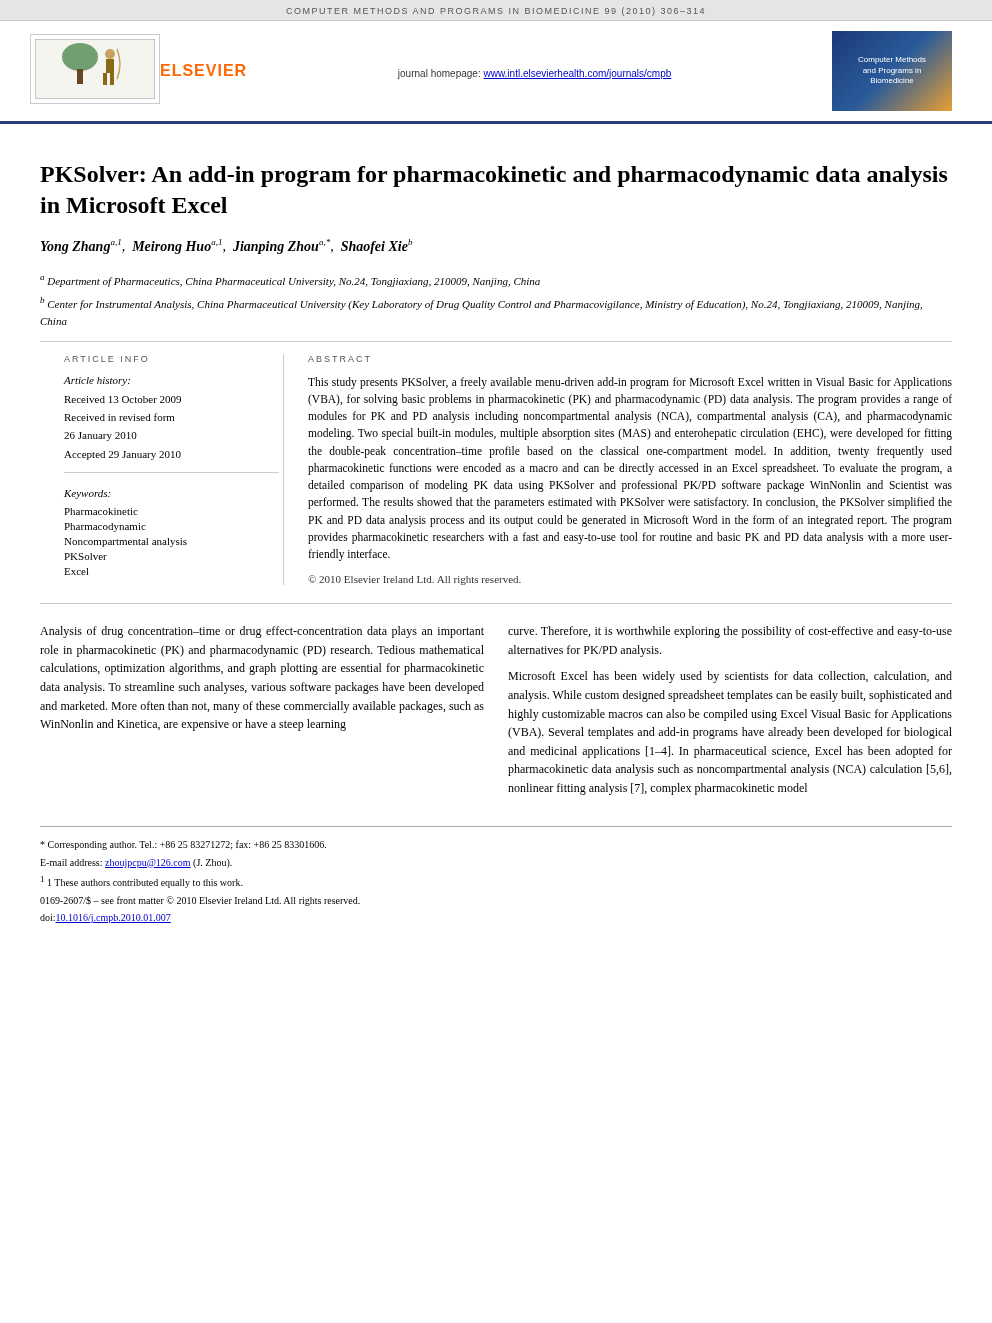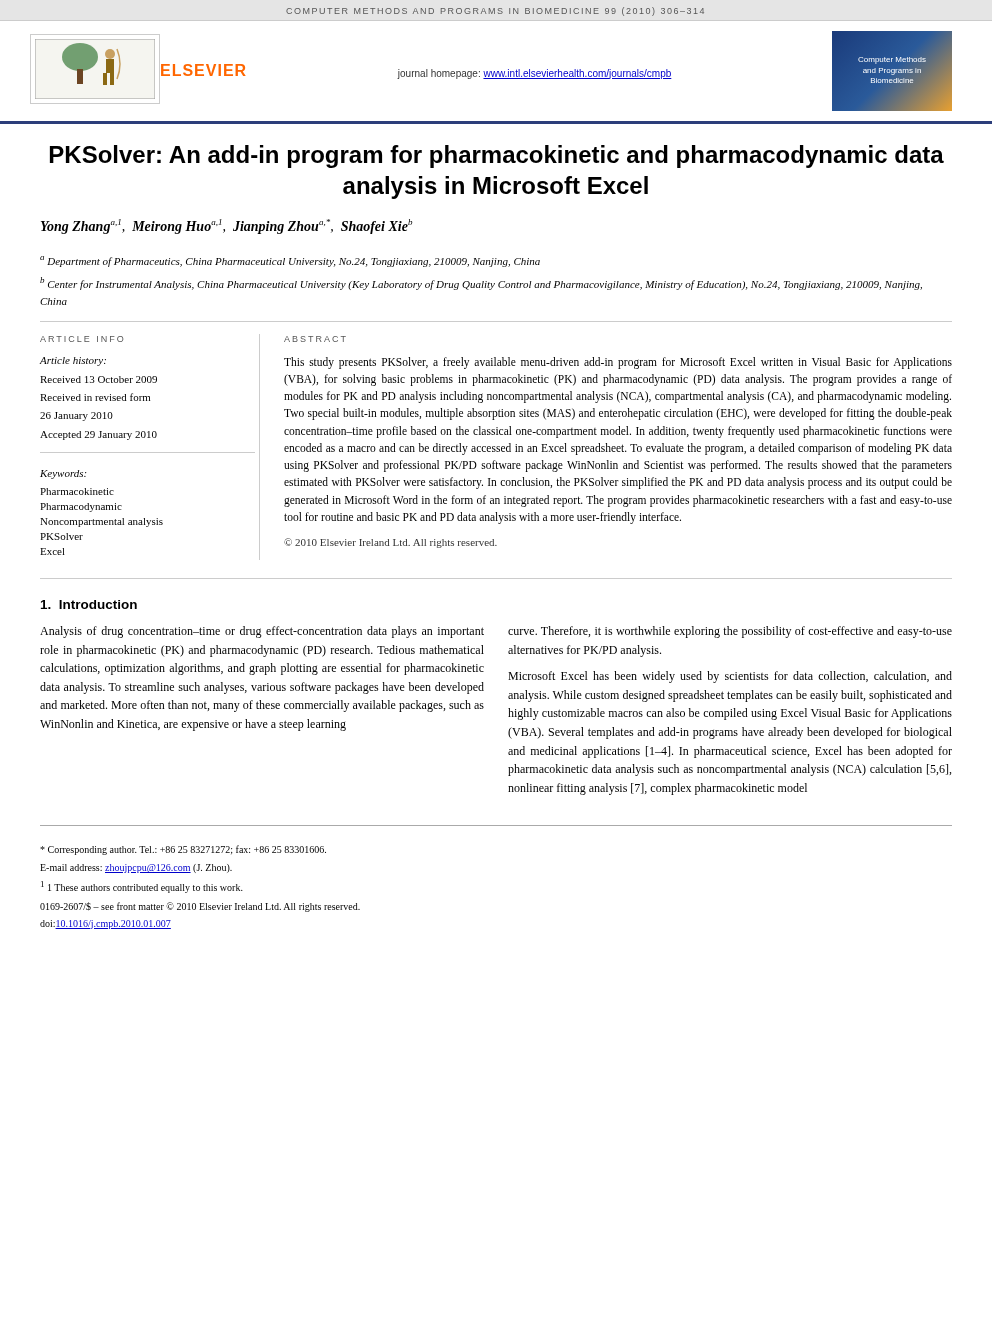--- a/index.html
+++ b/index.html
@@ -99,26 +99,25 @@
 
     
     .main-content {
       padding: 15px 40px 20px 40px;
     }
 
     
     .article-title {
       font-size: 24px;
       font-weight: bold;
-      font-family: Liberation Sans, sans-serif;
+      font-family: Liberation Serif, serif;
       color: #000;
       line-height: 1.3;
       margin-bottom: 14px;
-      margin-top: 0;
-      text-align: center;
+      margin-top: 20px;
     }
 
     
     .authors {
       font-size: 14px;
       font-style: italic;
       margin-bottom: 12px;
       line-height: 1.6;
     }
 
@@ -154,20 +153,21 @@
       display: flex;
       gap: 24px;
       margin-top: 12px;
     }
 
     .left-col {
       width: 220px;
       flex-shrink: 0;
       border-right: 1px solid #ccc;
       padding-right: 4px;
+      margin-left: 24px;
     }
 
     .right-col {
       flex: 1;
     }
 
     
     .section-heading {
       font-family: Arial, sans-serif;
       font-size: 9px;
@@ -252,21 +252,21 @@
       font-size: 12px;
       line-height: 1.55;
       text-align: justify;
       margin-bottom: 8px;
     }
 
     
     .footer-notes {
       border-top: 1px solid #aaa;
       margin-top: 20px;
-      padding-top: 16px;
+      padding-top: 10px;
     }
 
     .footer-note {
       font-size: 10px;
       line-height: 1.5;
       margin-bottom: 3px;
     }
 
     .footnote-ref {
       color: #0000cc;
@@ -384,24 +384,20 @@
       <div class="section-heading">Abstract</div>
       <div class="abstract-text">This study presents PKSolver, a freely available menu-driven add-in program for Microsoft Excel written in Visual Basic for Applications (VBA), for solving basic problems in pharmacokinetic (PK) and pharmacodynamic (PD) data analysis. The program provides a range of modules for PK and PD analysis including noncompartmental analysis (NCA), compartmental analysis (CA), and pharmacodynamic modeling. Two special built-in modules, multiple absorption sites (MAS) and enterohepatic circulation (EHC), were developed for fitting the double-peak concentration–time profile based on the classical one-compartment model. In addition, twenty frequently used pharmacokinetic functions were encoded as a macro and can be directly accessed in an Excel spreadsheet. To evaluate the program, a detailed comparison of modeling PK data using PKSolver and professional PK/PD software package WinNonlin and Scientist was performed. The results showed that the parameters estimated with PKSolver were satisfactory. In conclusion, the PKSolver simplified the PK and PD data analysis process and its output could be generated in Microsoft Word in the form of an integrated report. The program provides pharmacokinetic researchers with a fast and easy-to-use tool for routine and basic PK and PD data analysis with a more user-friendly interface.</div>
       <div class="copyright-line">© 2010 Elsevier Ireland Ltd. All rights reserved.</div>
     </div>
 
   </div>
 
   <hr class="divider" style="margin-top:18px;">
 
   <div class="body-section">
-    <div class="section-title">
-      <span>1.</span>&nbsp;
-      <span>Introduction</span>
-    </div>
 
     <div class="body-two-col">
       <div class="body-left">
         <p class="body-para">Analysis of drug concentration–time or drug effect-concentration data plays an important role in pharmacokinetic (PK) and pharmacodynamic (PD) research. Tedious mathematical calculations, optimization algorithms, and graph plotting are essential for pharmacokinetic data analysis. To streamline such analyses, various software packages have been developed and marketed. More often than not, many of these commercially available packages, such as WinNonlin and Kinetica, are expensive or have a steep learning</p>
       </div>
       <div class="body-right">
         <p class="body-para">curve. Therefore, it is worthwhile exploring the possibility of cost-effective and easy-to-use alternatives for PK/PD analysis.</p>
         <p class="body-para">Microsoft Excel has been widely used by scientists for data collection, calculation, and analysis. While custom designed spreadsheet templates can be easily built, sophisticated and highly customizable macros can also be compiled using Excel Visual Basic for Applications (VBA). Several templates and add-in programs have already been developed for biological and medicinal applications [1–4]. In pharmaceutical science, Excel has been adopted for pharmacokinetic data analysis such as noncompartmental analysis (NCA) calculation [5,6], nonlinear fitting analysis [7], complex pharmacokinetic model</p>
       </div>
     </div>

